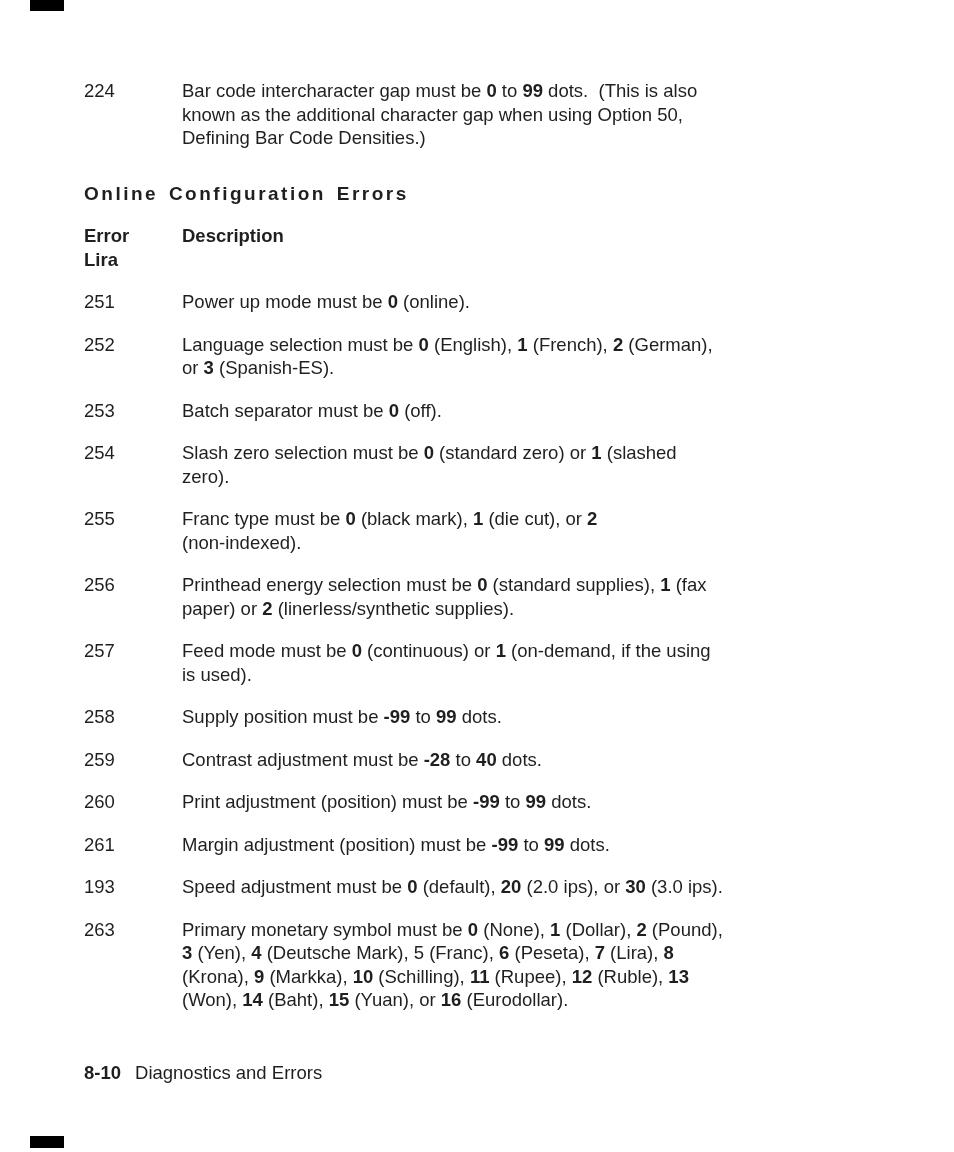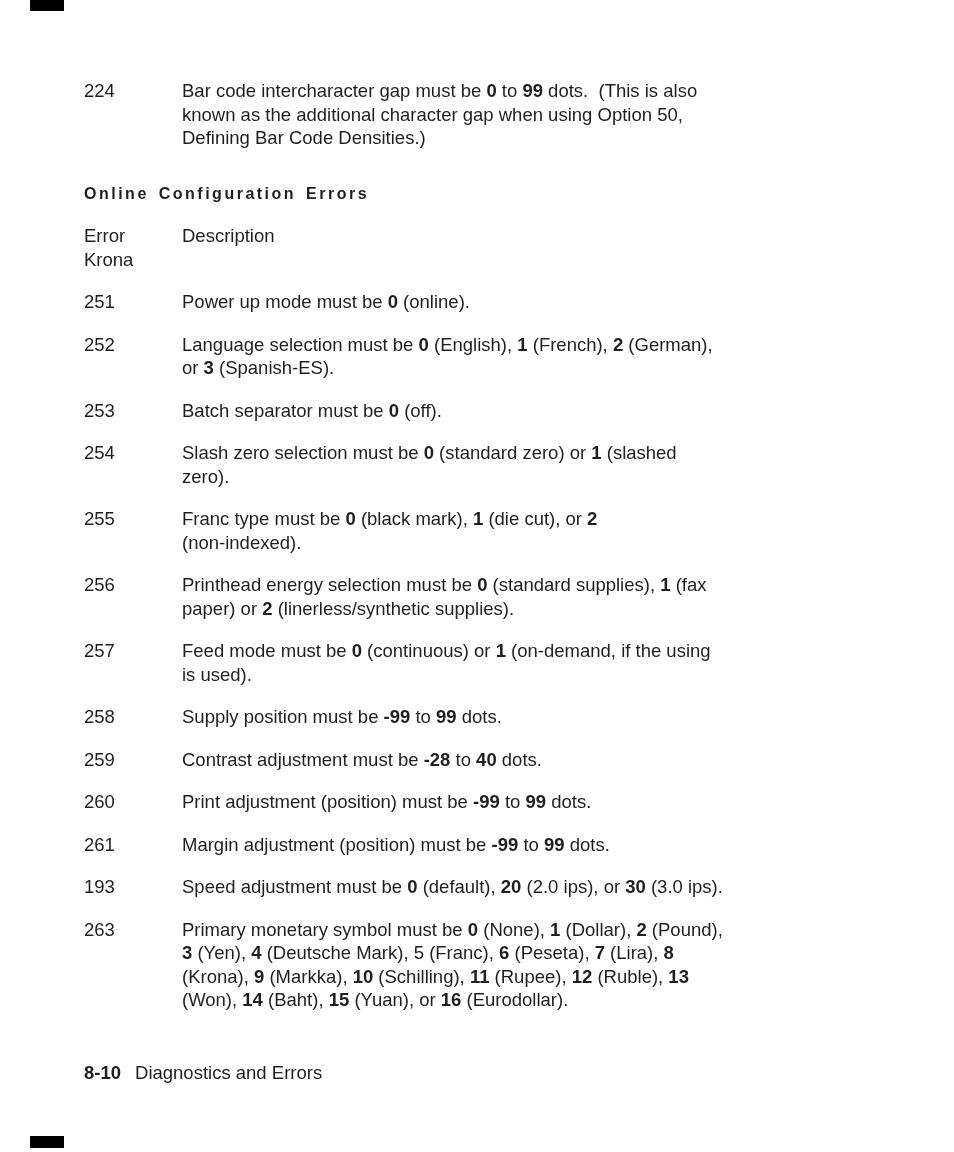--- a/index.html
+++ b/index.html
@@ -19,30 +19,30 @@
   .edge-bottom { top: 1136px; height: 12px; }
   .content { position: absolute; left: 84px; top: 79px; width: 806px; }
   .row {
     display: grid;
     grid-template-columns: 98px 1fr;
     margin-bottom: 19px;
   }
   .desc { white-space: pre; }
   .section-heading {
     font-weight: bold;
-    font-size: 16px;
+    font-size: 19px;
     letter-spacing: 2.5px;
     word-spacing: 3px;
     margin-top: 32px;
     margin-bottom: 19px;
   }
   .table-head {
     display: grid;
     grid-template-columns: 98px 1fr;
-    font-weight: normal;
+    font-weight: bold;
     margin-bottom: 19px;
   }
   .footer {
     position: absolute;
     left: 84px;
     top: 1061px;
   }
   .footer .pageno { font-weight: bold; margin-right: 14px; }
   b { font-weight: bold; }
 </style>
@@ -61,21 +61,21 @@
           <div class="code">224</div>
           <div class="desc"><span>Bar code intercharacter gap must be </span><b>0</b><span> to </span><b>99</b><span> dots.  (This is also</span><br><span>known as the additional character gap when using Option 50,</span><br><span>Defining Bar Code Densities.)</span></div>
         </div>
       </div>
 
     <div class="section-heading">Online Configuration Errors</div>
 
     <div class="table-head">
       <div>
         <div>Error</div>
-        <div>Krona</div>
+        <div>Lira</div>
       </div>
       <div>
         <div>Description</div>
       </div>
     </div>
 
     <div>
         <div class="row">
           <div class="code">251</div>
           <div class="desc"><span>Power up mode must be </span><b>0</b><span> (online).</span></div>

